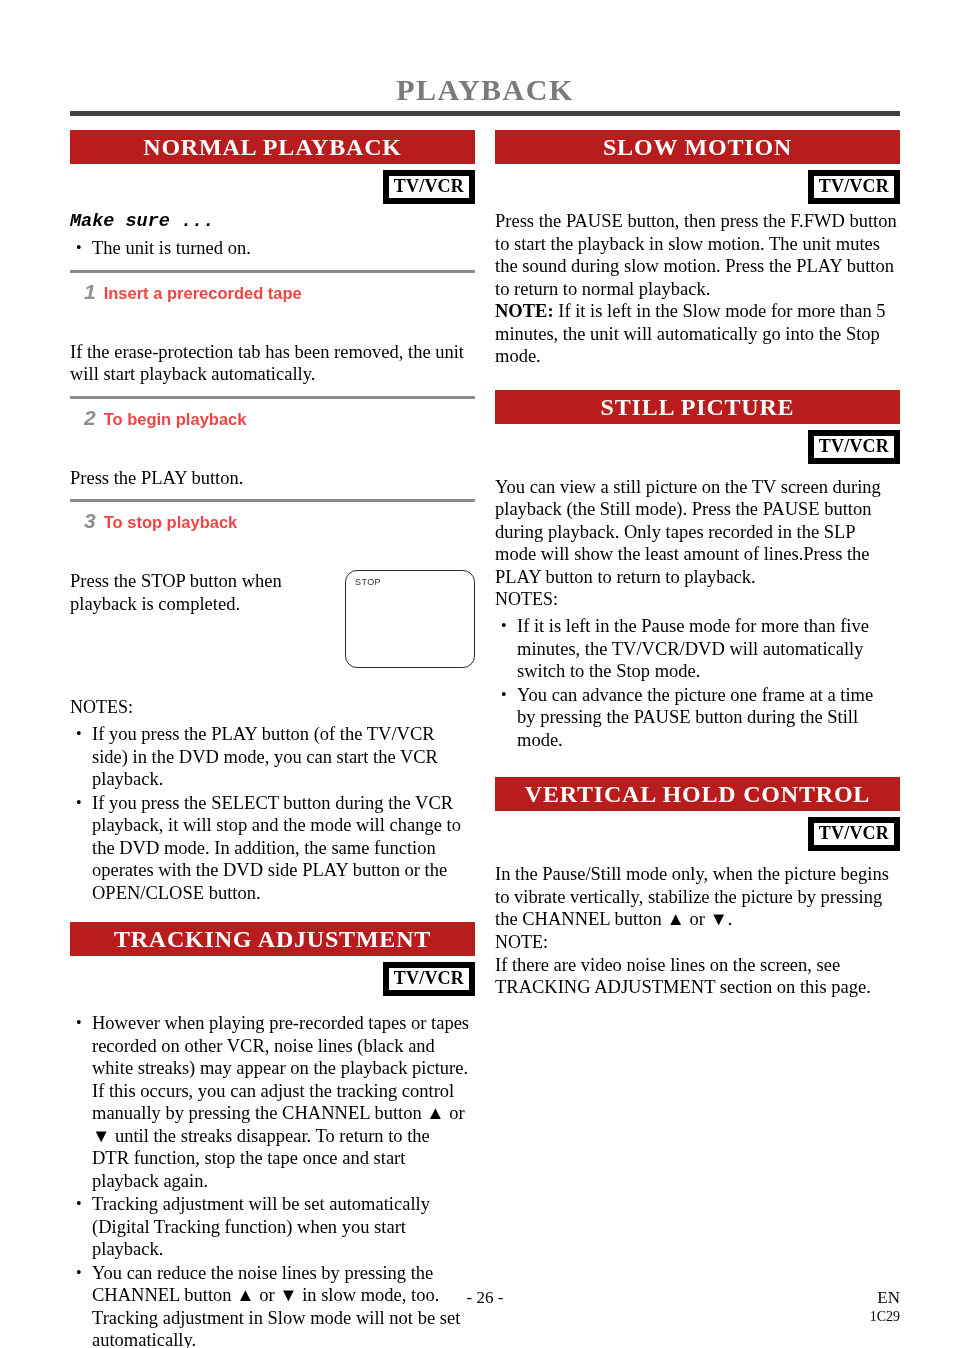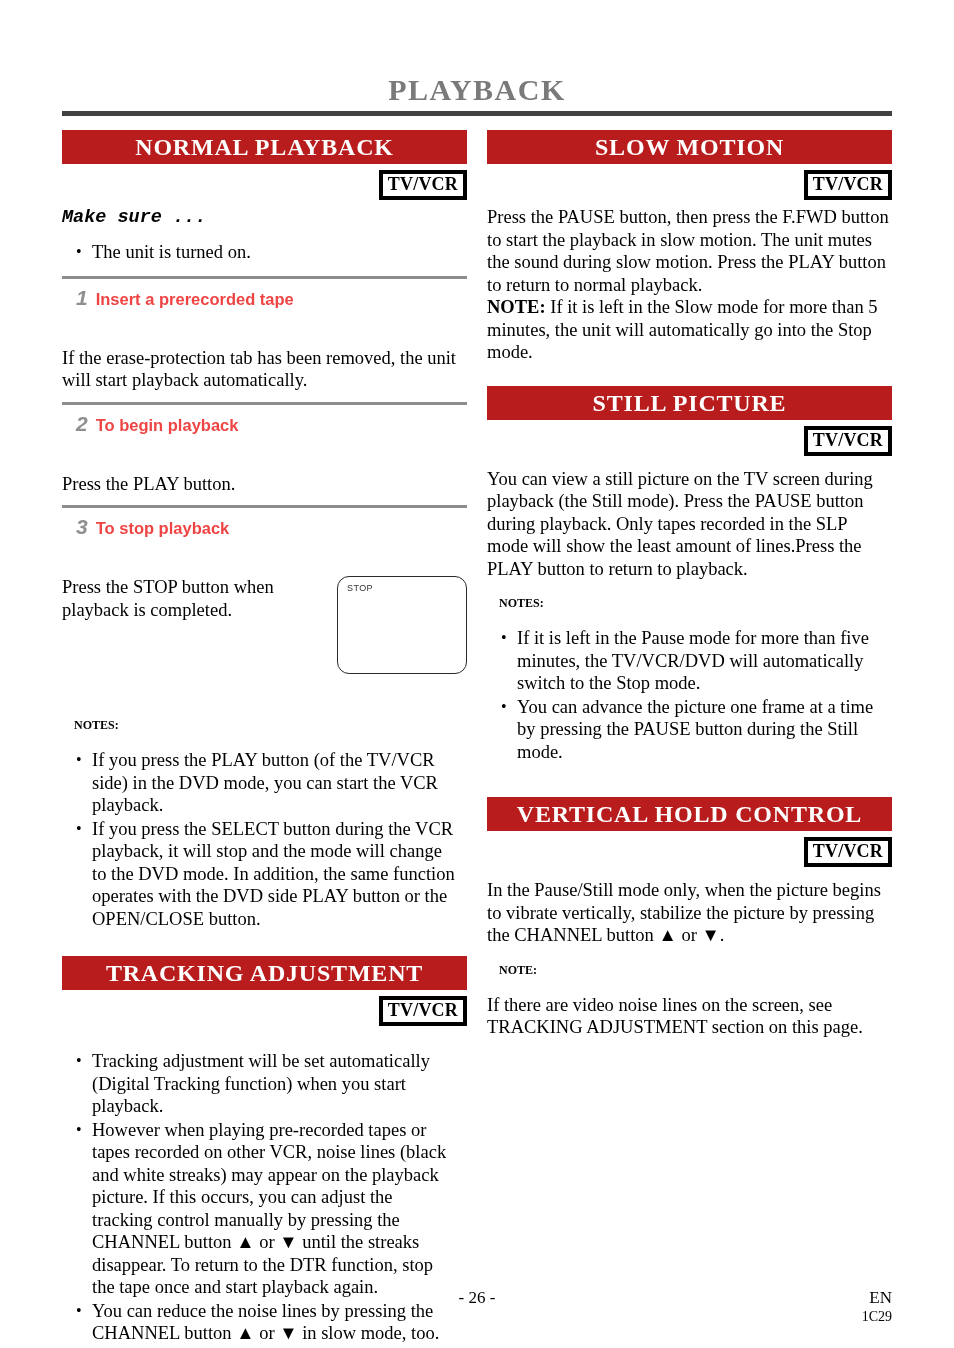--- a/index.html
+++ b/index.html
@@ -9,21 +9,21 @@
     height: 1348px;
     background: #ffffff;
     font-family: "Liberation Serif", serif;
     color: #000000;
     position: relative;
     overflow: hidden;
   }
 
   .page {
     position: absolute;
-    left: 0; top: 0;
+    left: 8px; top: 0;
     width: 940px;
     height: 1348px;
   }
 
   
   .page-title {
     position: absolute;
     left: 62px;
     top: 74px;
     width: 830px;
@@ -74,21 +74,21 @@
   }
 
   
   .badge-row {
     display: flex;
     justify-content: flex-end;
     margin-top: 6px;
     margin-bottom: 6px;
   }
   .badge {
-    border: 4px solid #000000;
+    border: 6px solid #000000;
     padding: 0px 5px 1px 5px;
     font-family: "Liberation Serif", serif;
     font-weight: bold;
     font-size: 18px;
     line-height: 21px;
     letter-spacing: 0.2px;
     background: #ffffff;
     color: #000;
   }
 
@@ -103,30 +103,30 @@
   .make-sure {
     font-family: Liberation Mono, monospace;
     font-weight: bold;
     font-style: italic;
     font-size: 18.5px;
     line-height: 23px;
     margin: 0 0 2px 0;
   }
   .notes-head {
     font-family: "Liberation Serif", serif;
-    font-weight: bold;
-    font-size: 12px;
+    font-weight: normal;
+    font-size: 18px;
     line-height: 23px;
-    margin: 12px;
+    margin: 0;
   }
   .inline-bold { font-weight: bold; }
 
   ul.bullets {
     list-style: none;
-    margin: 12px;
+    margin: 4px;
     padding: 0;
   }
   ul.bullets > li {
     position: relative;
     padding-left: 18px;
     font-family: "Liberation Serif", serif;
     font-size: 18.5px;
     line-height: 22.5px;
     margin: 0 0 1px 0;
   }
@@ -309,22 +309,22 @@
       <div class="section-bar-title">TRACKING ADJUSTMENT</div>
     </div>
 
     <div class="badge-row">
       <div class="badge">TV/VCR</div>
     </div>
 
     <div class="gap-6"></div>
 
     <ul class="bullets">
+      <li>However when playing pre-recorded tapes or tapes recorded on other VCR, noise lines (black and white streaks) may appear on the playback picture. If this occurs, you can adjust the tracking control manually by pressing the CHANNEL button ▲ or ▼ until the streaks disappear. To return to the DTR function, stop the tape once and start playback again.</li>
       <li>Tracking adjustment will be set automatically (Digital Tracking function) when you start playback.</li>
-      <li>However when playing pre-recorded tapes or tapes recorded on other VCR, noise lines (black and white streaks) may appear on the playback picture. If this occurs, you can adjust the tracking control manually by pressing the CHANNEL button ▲ or ▼ until the streaks disappear. To return to the DTR function, stop the tape once and start playback again.</li>
       <li>You can reduce the noise lines by pressing the CHANNEL button ▲ or ▼ in slow mode, too. Tracking adjustment in Slow mode will not be set automatically.</li>
     </ul>
 
   </div>
 
   <div class="col col-right">
 
     <div class="section-bar">
       <div class="section-bar-title">SLOW MOTION</div>
     </div>

